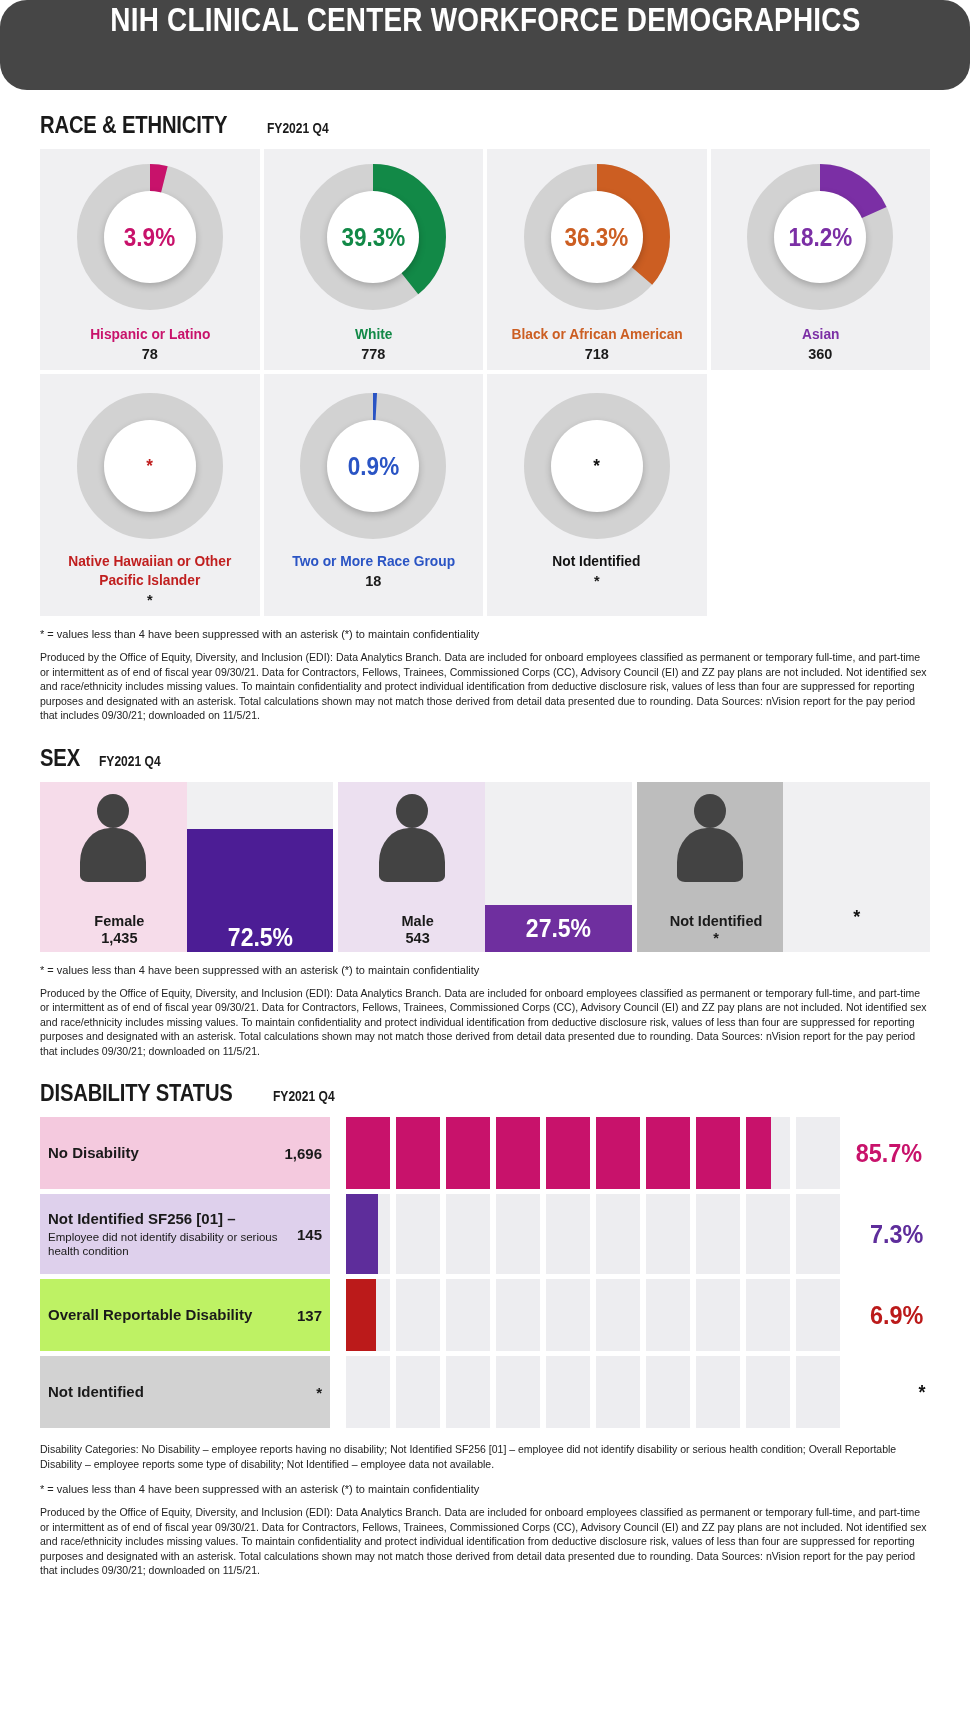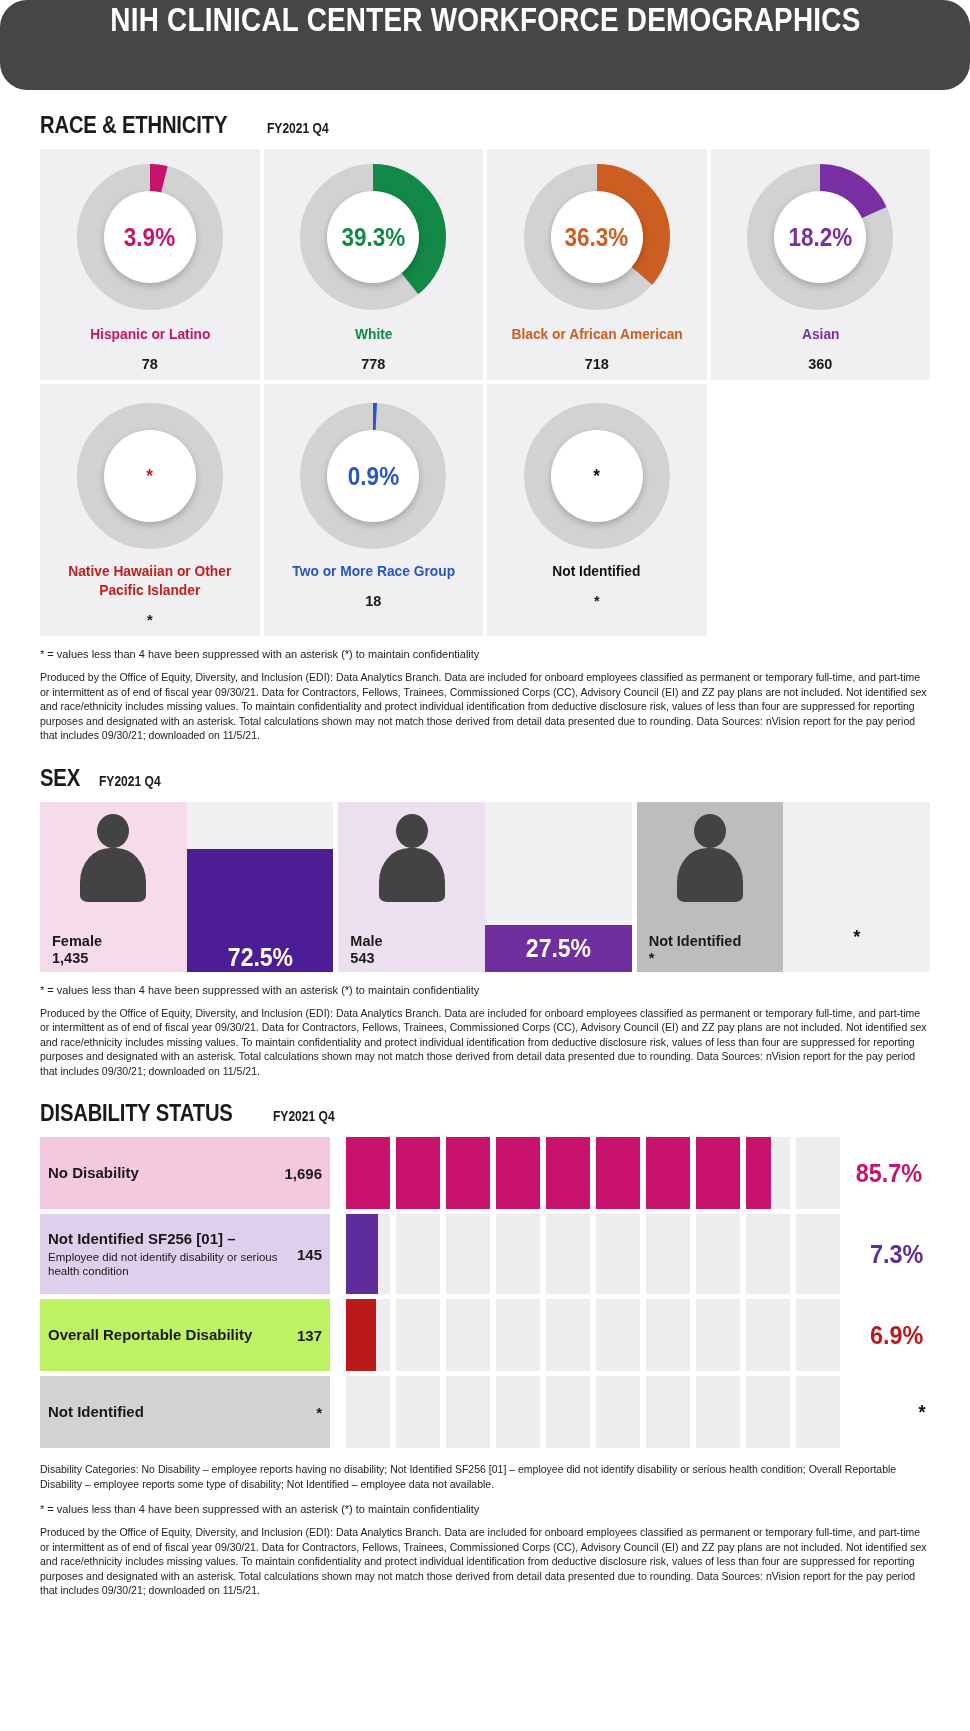--- a/index.html
+++ b/index.html
@@ -99,21 +99,21 @@
   .donut-pct.ast { font-size: 19px; }
   .donut-label {
     margin-top: 14px;
     text-align: center;
     font-size: 14.5px;
     font-weight: bold;
     line-height: 1.32;
     transform: scaleX(0.95);
   }
   .donut-count {
-    margin-top: 12px;
+    margin-top: 2px;
     text-align: center;
     font-size: 14.5px;
     font-weight: bold;
     color: #1a1a1a;
   }
   .donut-card.row2 { padding-top: 18px; }
   .donut-card.row2 .donut-label { margin-top: 12px; }
 
   
   .foot-ast {
@@ -173,20 +173,21 @@
     left: 50%; top: 34px;
     transform: translateX(-50%);
     width: 66px; height: 54px;
     background: #434343;
     border-radius: 30px 30px 8px 8px / 34px 34px 6px 6px;
   }
   .sex-text {
     position: absolute;
     bottom: 6px;
     left: 12px; right: 0;
+    text-align: center;
   }
   .sex-name { font-size: 14.5px; font-weight: bold; color:#1a1a1a; }
   .sex-count { font-size: 14.5px; font-weight: bold; color:#1a1a1a; margin-top:1px;}
   .sex-bar-pane {
     background: #f0f0f2;
     position: relative;
     display: flex;
     align-items: flex-end;
   }
   .sex-bar-fill {

